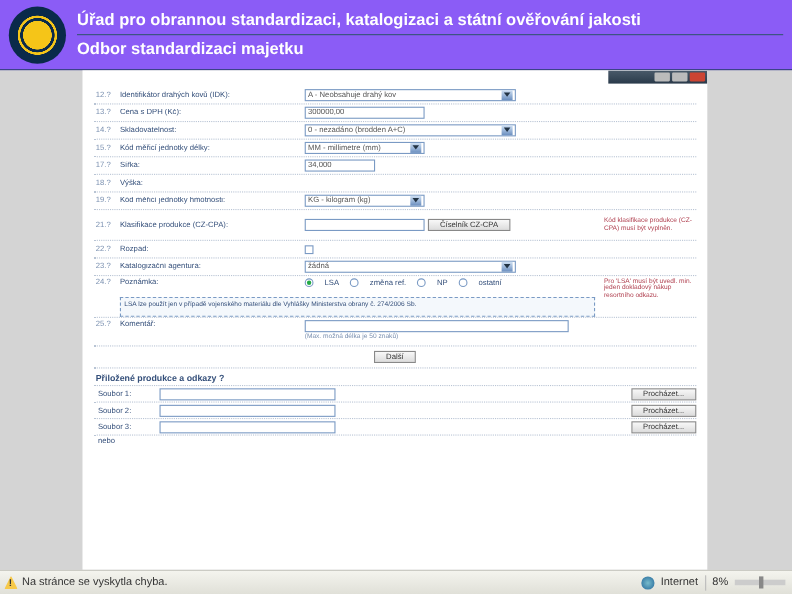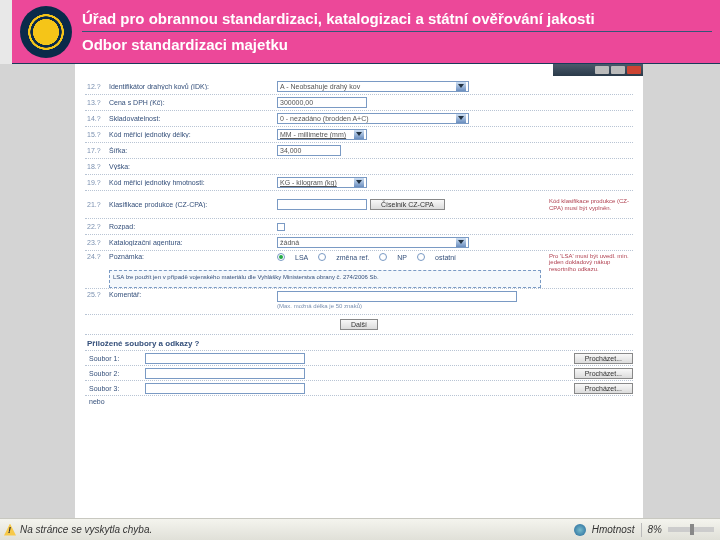--- a/index.html
+++ b/index.html
@@ -1,27 +1,26 @@
 <!DOCTYPE html>
 <html><head>
 <meta charset="utf-8">
 <style>
   * { box-sizing: border-box; margin: 0; padding: 0; }
   html, body { width: 720px; height: 540px; overflow: hidden; font-family: Arial, sans-serif; }
   body { background: #e8e8e8; }
 
   .header {
-    background: #ec4899;
+    background: #8b5cf6;
     color: #fff;
     height: 64px;
     display: flex;
     align-items: center;
     padding: 0 8px;
     border-bottom: 1px solid #1a3a5a;
-    margin-left: 12px;
   }
   .logo {
     width: 52px; height: 52px; border-radius: 50%;
     background: radial-gradient(circle, #f5c518 35%, #0a2a4a 36%, #0a2a4a 42%, #f5c518 43%, #f5c518 48%, #0a2a4a 49%);
     margin-right: 10px;
     flex-shrink: 0;
   }
   .header-text { flex: 1; }
   .header-text .line1 { font-size: 15px; font-weight: bold; border-bottom: 1px solid #355577; padding-bottom: 4px; margin-bottom: 4px; }
   .header-text .line2 { font-size: 15px; font-weight: bold; }
@@ -82,21 +81,21 @@
     width: 10px; height: 9px;
     background: linear-gradient(#cfe0f3,#6a8ebf);
     position: relative;
   }
   .sel .arrow::after {
     content: ""; position: absolute; left: 2px; top: 2px;
     border-left: 3px solid transparent; border-right: 3px solid transparent;
     border-top: 4px solid #234;
   }
   .w1 { width: 192px; }
-  .w2 { width: 90px; text-decoration: underline; }
+  .w2 { width: 109px; }
   .num-in { width: 64px; }
   .chk { width: 8px; height: 8px; border: 1px solid #7a9ac4; display: inline-block; position: relative; }
   .radio { width: 8px; height: 8px; border: 1px solid #7a9ac4; border-radius: 50%; display: inline-block; position: relative; }
   .radio.on::after { content: ""; position: absolute; left: 1px; top: 1px; width: 4px; height: 4px; background: #2a4; border-radius: 50%; }
 
   .poz-row { height: auto; align-items: flex-start; padding-top: 2px; }
   .poz-options { display: flex; gap: 10px; align-items: center; font-size: 7px; color: #344f7a; }
   .notebox {
     margin-top: 4px; margin-left: 24px; margin-right: 92px;
     border: 1px dashed #7a9ac4;
@@ -131,21 +130,21 @@
   .filerow .fpath input { width: 160px; }
   .filerow .fbtn { }
   .nebo { color: #344f7a; padding: 2px 4px; border-top: 1px dotted #b8c4d4; height: 12px;}
 
   .statusbar {
     position: absolute; left: 0; right: 0; bottom: 0;
     height: 22px;
     background: linear-gradient(#f4f4ee,#e0e0d8);
     border-top: 1px solid #c8c8c0;
     display: flex; align-items: center;
-    font-size: 10px; color: #333; font-style: italic;
+    font-size: 10px; color: #333;
   }
   .statusbar .sbl { display: flex; align-items: center; gap: 4px; padding-left: 4px; flex:1;}
   .statusbar .warn { width: 12px; height: 12px; background: #f7c948; clip-path: polygon(50% 0, 100% 100%, 0 100%); position: relative; }
   .statusbar .warn::after { content:"!"; position:absolute; left:4px; top:1px; font-size:9px; color:#333; font-weight:bold;}
   .statusbar .sbr { display: flex; align-items: center; gap: 6px; padding-right: 6px; }
   .globe { width: 12px; height: 12px; border-radius:50%; background: radial-gradient(#7bc,#269); }
   .zoombar { width: 46px; height: 5px; background: #ccc; position: relative; }
   .zoombar::after { content:""; position:absolute; left:22px; top:-3px; width:4px; height:11px; background:#888; }
 </style>
 </head>
@@ -301,21 +300,21 @@
           <input type="text" class="fld" style="width: 240px;" value="">
           <span style="font-size:6px;color:#7a90b0;">(Max. možná délka je 50 znaků)</span>
         </div>
         <div class="side"></div>
       </div>
 
       <div class="btnrow">
         <button class="btn">Další</button>
       </div>
 
-      <div class="filesec-title">Přiložené soubory a odkazy ?</div>
+      <div class="filesec-title">Přiložené produkce a odkazy ?</div>
 
       <div class="filerow">
         <div class="flbl">Soubor 1:</div>
         <div class="fpath"><input type="text" class="fld" style=""></div>
         <div class="fbtn"><button class="btn">Procházet...</button></div>
       </div>
       <div class="filerow">
         <div class="flbl">Soubor 2:</div>
         <div class="fpath"><input type="text" class="fld" style=""></div>
         <div class="fbtn"><button class="btn">Procházet...</button></div>
@@ -331,18 +330,18 @@
   </div>
 </div>
 
 <div class="statusbar">
   <div class="sbl">
     <span class="warn"></span>
     <span>Na stránce se vyskytla chyba.</span>
   </div>
   <div class="sbr">
     <span class="globe"></span>
-    <span>Hmotnost</span>
+    <span>Internet</span>
     <span style="border-left:1px solid #bbb;height:14px;"></span>
     <span>8%</span>
     <span class="zoombar"></span>
   </div>
 </div>
 
 </body></html>

